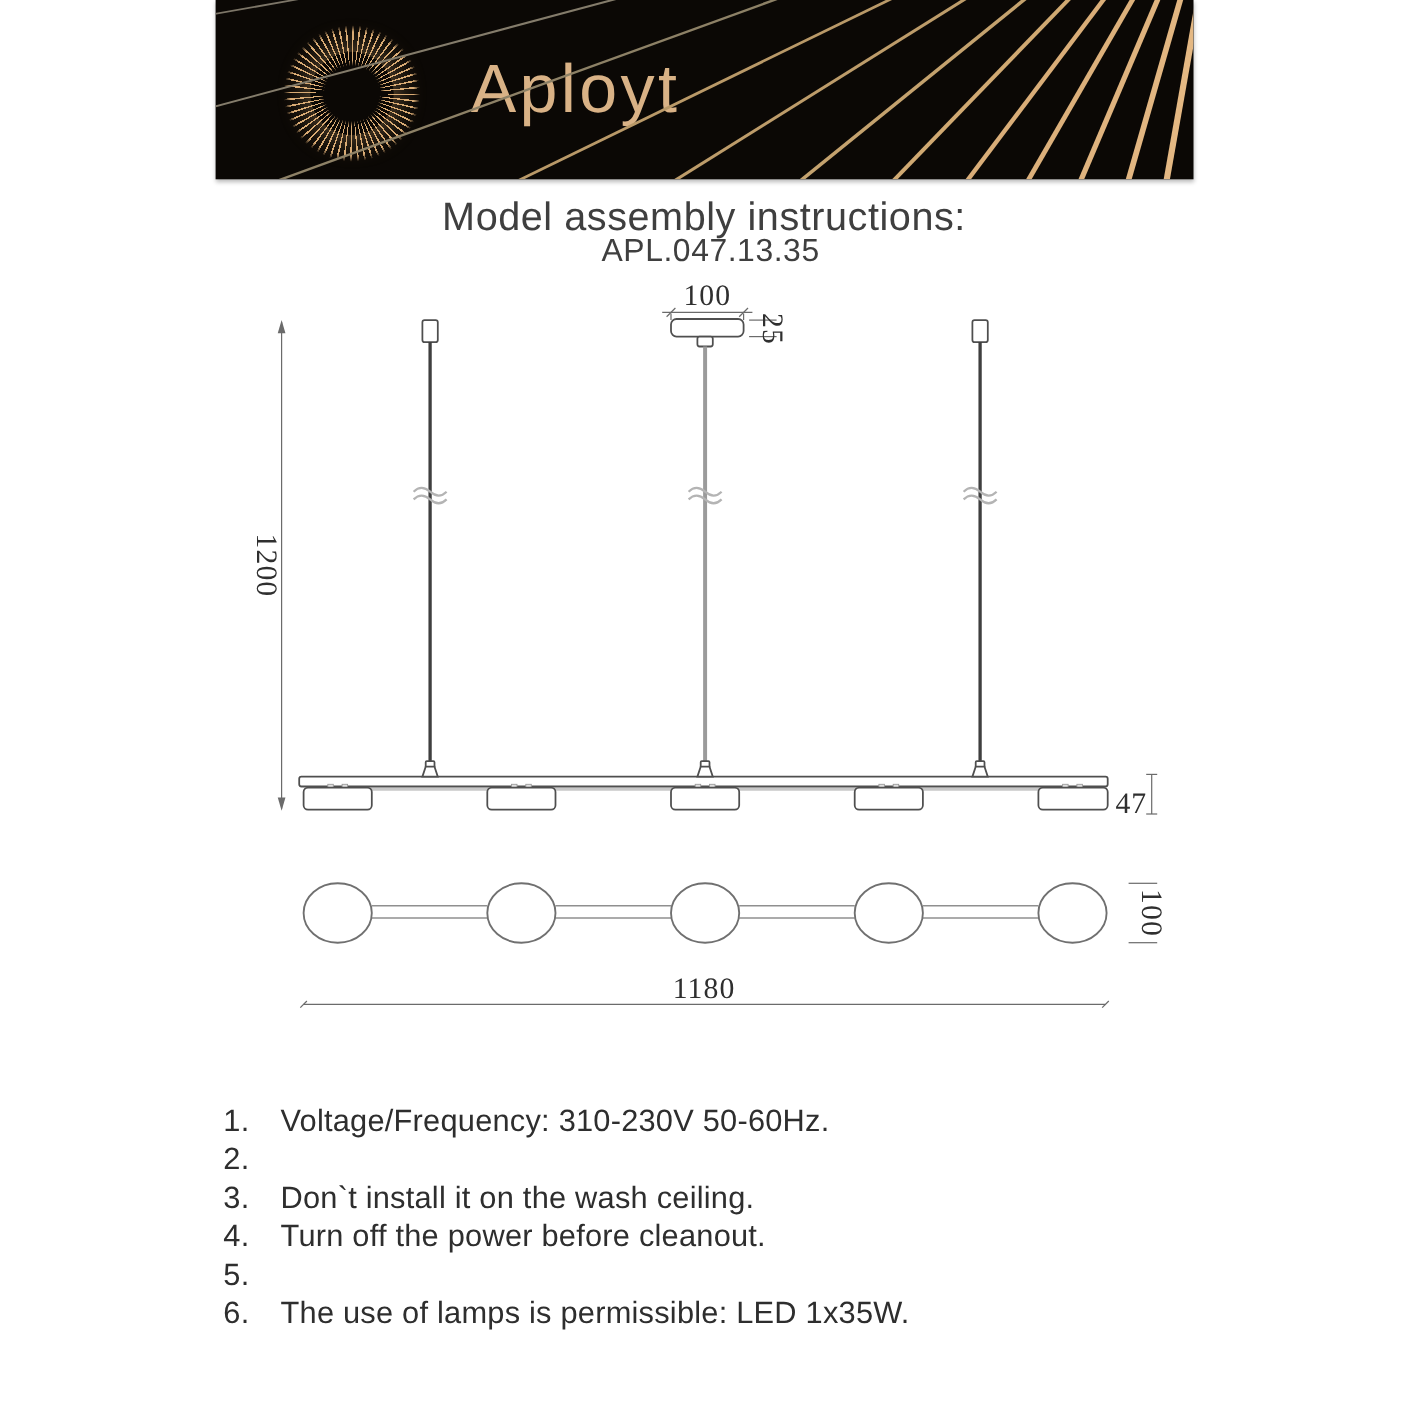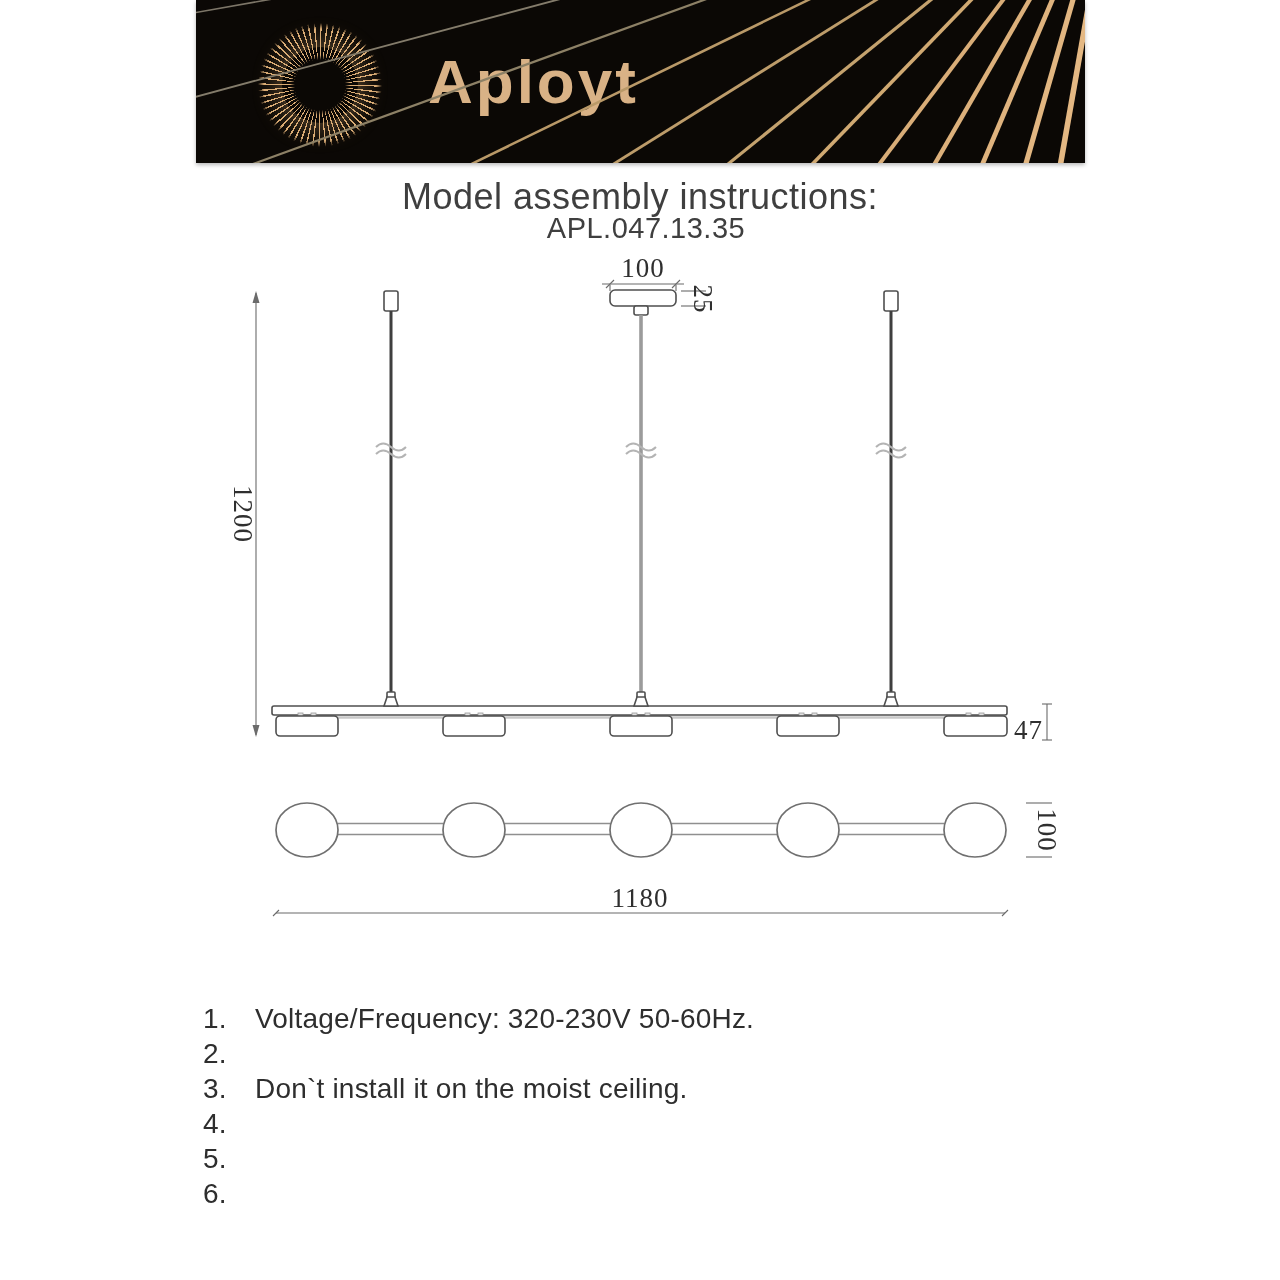--- a/index.html
+++ b/index.html
@@ -13,21 +13,21 @@
 
   
   .banner{position:absolute;left:196px;top:0;width:889px;height:163px;
     background:var(--banner-bg);overflow:hidden;box-shadow:0 2px 4px rgba(0,0,0,.28);}
   .sunburst{position:absolute;left:49px;top:10px;width:150px;height:150px;border-radius:50%;
     background:repeating-conic-gradient(var(--gold) 0deg 1.6deg, transparent 1.6deg 6deg);
     -webkit-mask:radial-gradient(circle,transparent 0 25px,#000 30px 56px,transparent 62px);
     mask:radial-gradient(circle,transparent 0 25px,#000 30px 56px,transparent 62px);}
   .sunburst-glow{position:absolute;left:86px;top:47px;width:76px;height:76px;border-radius:50%;
     box-shadow:0 0 24px 5px rgba(224,180,122,.38);}
-  .brand{position:absolute;left:232px;top:46px;font-size:62px;font-weight:700;
+  .brand{position:absolute;left:232px;top:46px;font-size:62px;font-weight:400;
     letter-spacing:3px;color:var(--brand-gold);line-height:72px;}
   .fan{position:absolute;right:0;top:0;}
 
   
   .title-1{position:absolute;left:0;top:176px;width:100%;text-align:center;
     font-size:36px;color:#3f3f3f;letter-spacing:.5px;}
   .title-2{position:absolute;left:0;top:212px;width:100%;text-align:center;
     font-size:29px;color:#3f3f3f;letter-spacing:.5px;padding-left:12px;}
 
   
@@ -190,33 +190,35 @@
       <line class="dimline" x1="276" y1="913" x2="1005" y2="913"></line>
       <line class="dimline" x1="273" y1="916" x2="279" y2="910"></line>
       <line class="dimline" x1="1002" y1="916" x2="1008" y2="910"></line>
       <text class="dimtxt" x="640" y="907" text-anchor="middle">1180</text>
     </g>
   </svg>
 
   <div class="list">
     <div class="list-row">
       <span class="list-num">1.</span>
-      <span class="list-text">Voltage/Frequency: 320-230V 50-60Hz.</span>
+      <span class="list-text">Voltage/Frequency: 310-230V 50-60Hz.</span>
     </div>
     <div class="list-row">
       <span class="list-num">2.</span>
     </div>
     <div class="list-row">
       <span class="list-num">3.</span>
-      <span class="list-text">Don`t install it on the moist ceiling.</span>
+      <span class="list-text">Don`t install it on the wash ceiling.</span>
     </div>
     <div class="list-row">
       <span class="list-num">4.</span>
+      <span class="list-text">Turn off the power before cleanout.</span>
     </div>
     <div class="list-row">
       <span class="list-num">5.</span>
     </div>
     <div class="list-row">
       <span class="list-num">6.</span>
+      <span class="list-text">The use of lamps is permissible: LED 1x35W.</span>
     </div>
   </div>
 
 </div>
 
 </body></html>

